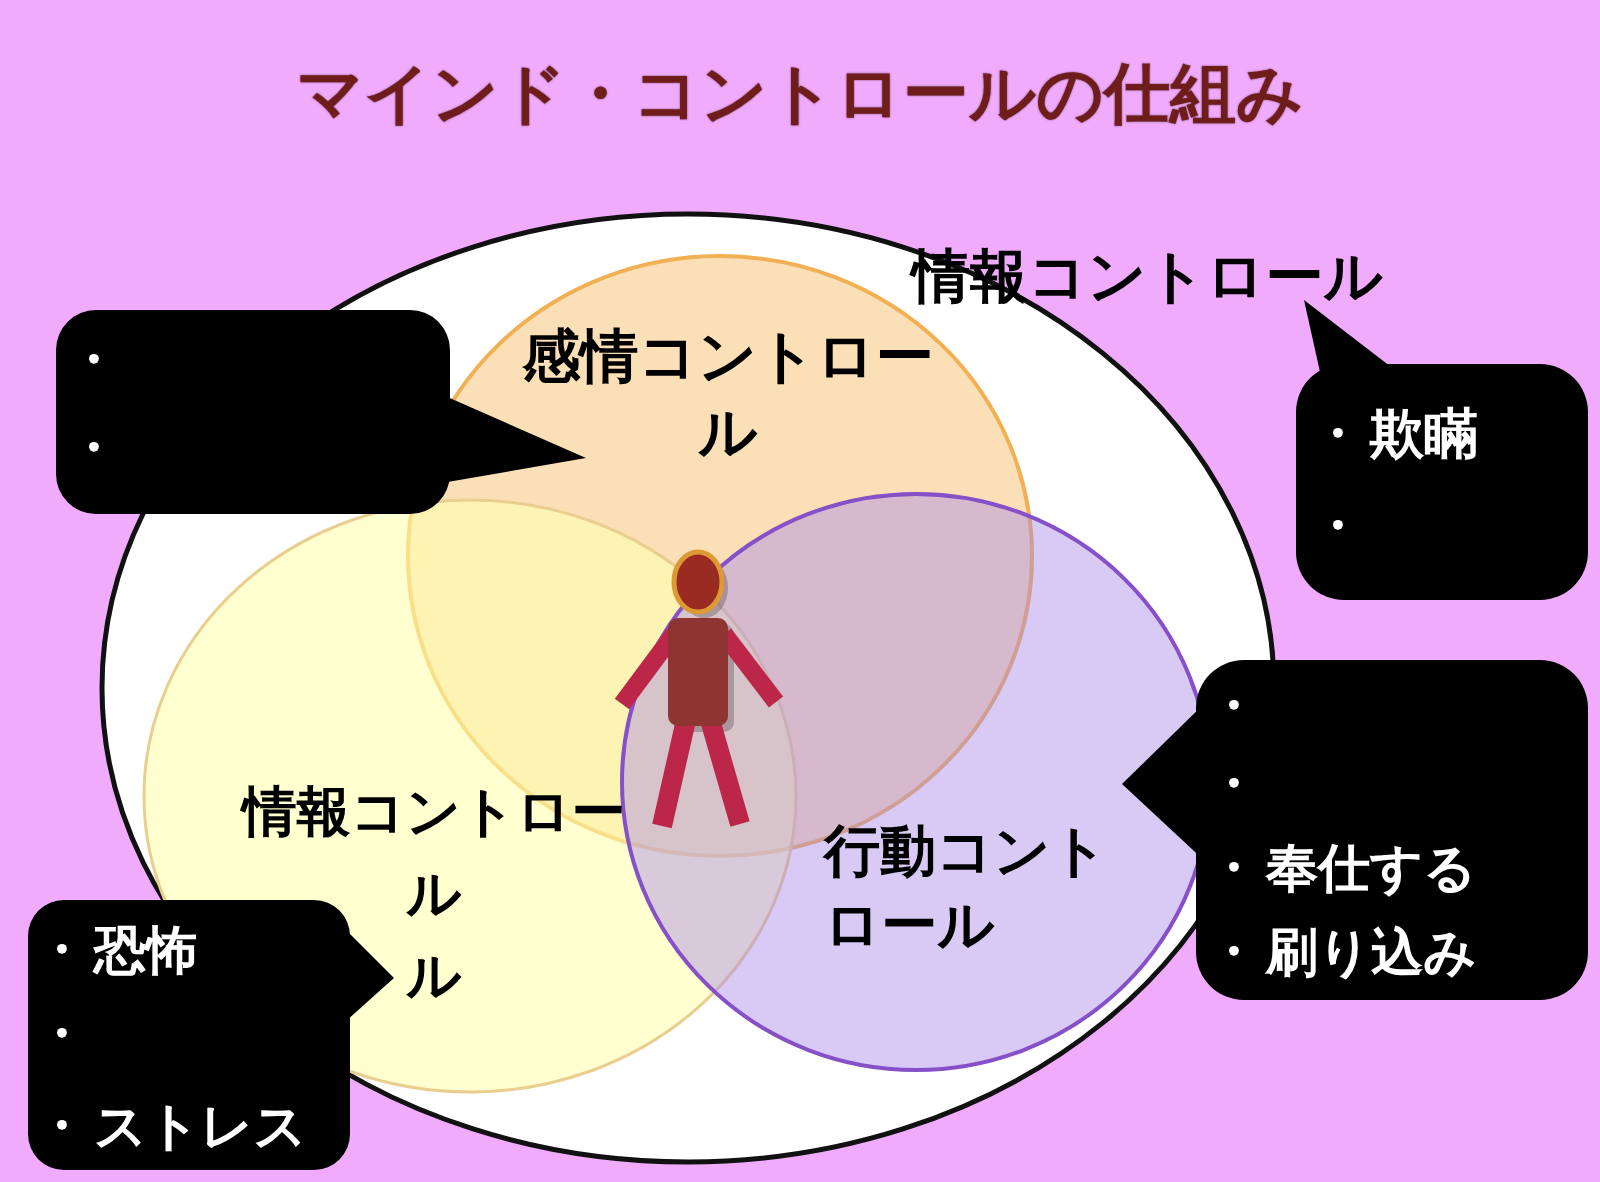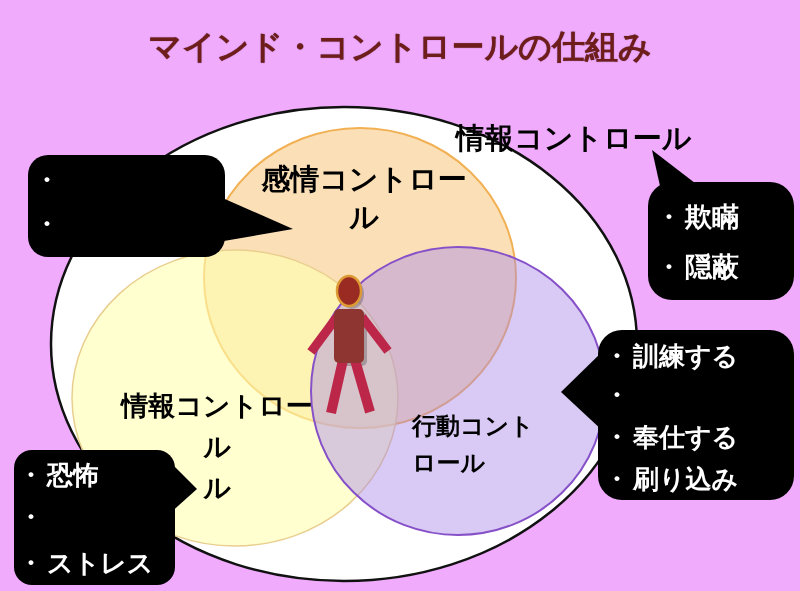--- a/index.html
+++ b/index.html
@@ -6,21 +6,21 @@
   .stage{position:relative;width:800px;height:591px;overflow:hidden;background:#f0abfc;
          font-family:"Liberation Sans",sans-serif;}
   svg{position:absolute;left:0;top:0;}
   .title{position:absolute;left:0;top:25px;width:800px;text-align:center;
          font-size:33px;font-weight:bold;color:#6F1D1B;
          text-shadow:0 0 1px rgba(40,5,5,.65);letter-spacing:0px;}
   .outer-label{position:absolute;left:456px;top:119px;font-size:29px;font-weight:bold;color:#000;}
   .c-label{position:absolute;font-weight:bold;color:#000;white-space:pre-line;}
   .c-label.thought{left:248px;top:160px;width:232px;text-align:center;font-size:29px;line-height:38px;}
   .c-label.emotion{left:112px;top:386px;width:210px;text-align:center;font-size:27px;line-height:41px;}
-  .c-label.behavior{left:412px;top:407px;width:200px;text-align:left;font-size:24px;line-height:37px;}
+  .c-label.behavior{left:412px;top:407px;width:200px;text-align:left;font-size:28px;line-height:37px;}
   .bubble{position:absolute;background:#000;color:#fff;font-weight:bold;box-sizing:border-box;}
   .bubble .row{display:flex;align-items:baseline;}
   .bubble .dot{flex:0 0 auto;font-size:17px;margin-right:13px;transform:translateY(-4px);}
   .b1{left:28px;top:155px;width:197px;height:102px;border-radius:20px;
       font-size:27px;padding:7px 0 0 16px;}
   .b1 .row{line-height:44px;}
   .b2{left:648px;top:182px;width:146px;height:118px;border-radius:24px;
       font-size:27px;padding:12px 0 0 18px;}
   .b2 .row{line-height:46px;}
   .b3{left:598px;top:330px;width:196px;height:170px;border-radius:24px;
@@ -76,27 +76,25 @@
         <span class="dot">•</span>
       </div>
     </div>
   <div class="bubble b2">
       <div class="row">
         <span class="dot">•</span>
         <span>欺瞞</span>
       </div>
       <div class="row">
         <span class="dot">•</span>
-        <span>隠蔽</span>
       </div>
     </div>
   <div class="bubble b3">
       <div class="row">
         <span class="dot">•</span>
-        <span>訓練する</span>
       </div>
       <div class="row">
         <span class="dot">•</span>
       </div>
       <div class="row">
         <span class="dot">•</span>
         <span>奉仕する</span>
       </div>
       <div class="row">
         <span class="dot">•</span>

